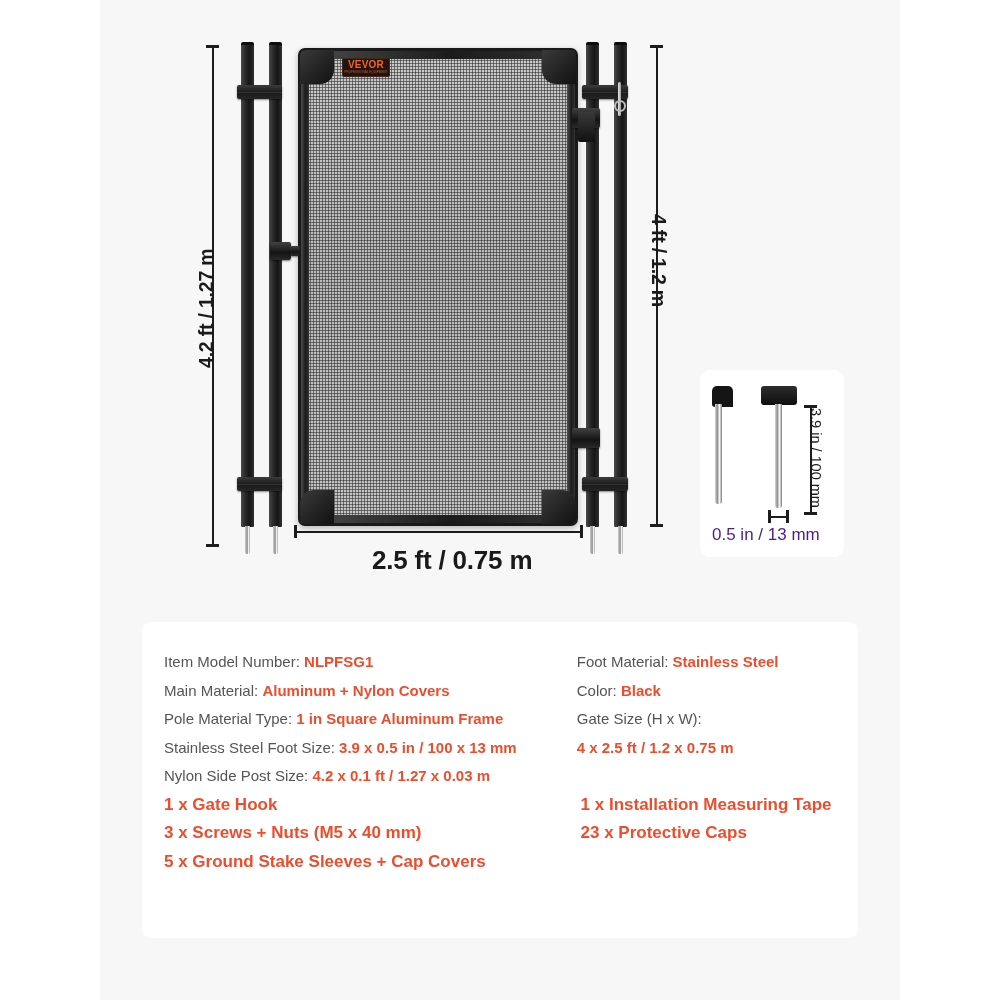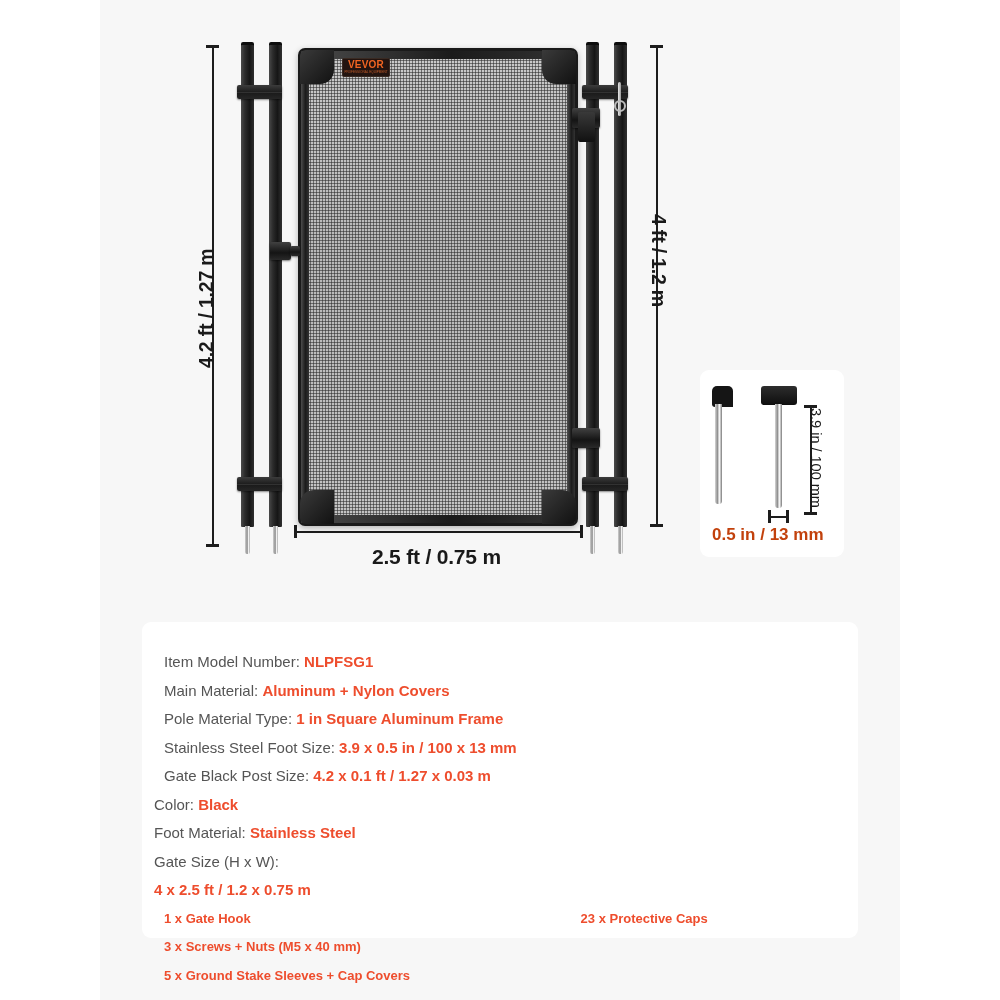--- a/index.html
+++ b/index.html
@@ -213,37 +213,36 @@
     background: linear-gradient(180deg,#2d2d2d,#0e0e0e);
     border-radius: 3px;
   }
   .inset-dim-label {
     position: absolute;
     font-size: 14.5px; font-weight: 400; color: #1a1a1a;
     white-space: nowrap;
   }
   .inset-bottom-label {
     position: absolute;
-    font-size: 17px; font-weight: 700; color: #c2410c;
+    font-size: 17px; font-weight: 400; color: #4c1d95;
     white-space: nowrap;
   }
 
   
   .spec-card {
     position: absolute;
     left: 142px; top: 622px;
     width: 716px; height: 316px;
     background: #ffffff;
     border-radius: 9px;
     padding: 26px 0 0 0;
   }
   .spec-cols {
     display: flex;
     padding: 0 12px 0 12px;
-    flex-direction: column;
   }
   .spec-col { }
   .spec-col-left  { width: 430px; padding-left: 10px; }
   .spec-col-right { width: 274px; }
 
   .spec-row {
     font-size: 15px;
     line-height: 28.5px;
     color: #555555;
     white-space: nowrap;
@@ -269,21 +268,21 @@
   }
   .acc-grid {
     display: flex;
     padding-left: 22px;
     padding-right: 12px;
   }
   .acc-col { }
   .acc-col-left  { width: 430px; }
   .acc-col-right { width: 274px; }
   .acc-item {
-    font-size: 13px;
+    font-size: 17px;
     line-height: 28.5px;
     color: #ee4d2d;
     font-weight: 700;
     white-space: nowrap;
   }
 </style>
 </head>
 <body>
 
 <div id="page">
@@ -298,21 +297,21 @@
     <div class="dim-label rot-ccw" style="left:95px; top:368px;">4.2 ft / 1.27 m</div>
 
     <div class="dim-line dim-v" style="left:556px; top:46px; height:480px;"></div>
     <div class="dim-cap cap-h" style="left:550px; top:45px;"></div>
     <div class="dim-cap cap-h" style="left:550px; top:524px;"></div>
     <div class="dim-label rot-cw" style="left:570px; top:214px;">4 ft / 1.2 m</div>
 
     <div class="dim-line dim-h" style="left:195px; top:531px; width:287px;"></div>
     <div class="dim-cap cap-v" style="left:194px; top:525px;"></div>
     <div class="dim-cap cap-v" style="left:480px; top:525px;"></div>
-    <div class="dim-label" style="left:272px; top:545px; font-size:21px;">2.5 ft / 0.75 m</div>
+    <div class="dim-label" style="left:272px; top:545px; font-size:26px;">2.5 ft / 0.75 m</div>
 
     <div class="gate-wrap">
 
       <div class="post-top-cap" style="left:21px; top:0;"></div>
       <div class="post" style="left:21px; top:3px; height:482px;"></div>
       <div class="stake-pin" style="left:25px; top:484px; height:28px;"></div>
 
       <div class="post-top-cap" style="left:49px; top:0;"></div>
       <div class="post" style="left:49px; top:3px; height:482px;"></div>
       <div class="stake-pin" style="left:53px; top:484px; height:28px;"></div>
@@ -391,44 +390,45 @@
         <div class="spec-row">
           <span>Main Material: </span><span class="spec-val">Aluminum + Nylon Covers</span>
         </div>
         <div class="spec-row">
           <span>Pole Material Type: </span><span class="spec-val">1 in Square Aluminum Frame</span>
         </div>
         <div class="spec-row">
           <span>Stainless Steel Foot Size: </span><span class="spec-val">3.9 x 0.5 in / 100 x 13 mm</span>
         </div>
         <div class="spec-row">
-          <span>Gate Black Post Size: </span><span class="spec-val">4.2 x 0.1 ft / 1.27 x 0.03 m</span>
+          <span>Nylon Side Post Size: </span><span class="spec-val">4.2 x 0.1 ft / 1.27 x 0.03 m</span>
         </div>
       </div>
 
       <div class="spec-col spec-col-right">
         <div class="spec-row">
+          <span>Foot Material: </span><span class="spec-val">Stainless Steel</span>
+        </div>
+        <div class="spec-row">
           <span>Color: </span><span class="spec-val">Black</span>
-        </div>
-        <div class="spec-row">
-          <span>Foot Material: </span><span class="spec-val">Stainless Steel</span>
         </div>
         <div class="spec-row">
           <span>Gate Size (H x W):</span>
         </div>
         <span class="spec-val-block">4 x 2.5 ft / 1.2 x 0.75 m</span>
       </div>
     </div>
 
 
     <div class="acc-grid">
       <div class="acc-col acc-col-left">
         <div class="acc-item">1 x Gate Hook</div>
         <div class="acc-item">3 x Screws + Nuts (M5 x 40 mm)</div>
         <div class="acc-item">5 x Ground Stake Sleeves + Cap Covers</div>
       </div>
       <div class="acc-col acc-col-right">
+        <div class="acc-item">1 x Installation Measuring Tape</div>
         <div class="acc-item">23 x Protective Caps</div>
       </div>
     </div>
   </div>
 
 </div>
 
 </body></html>

